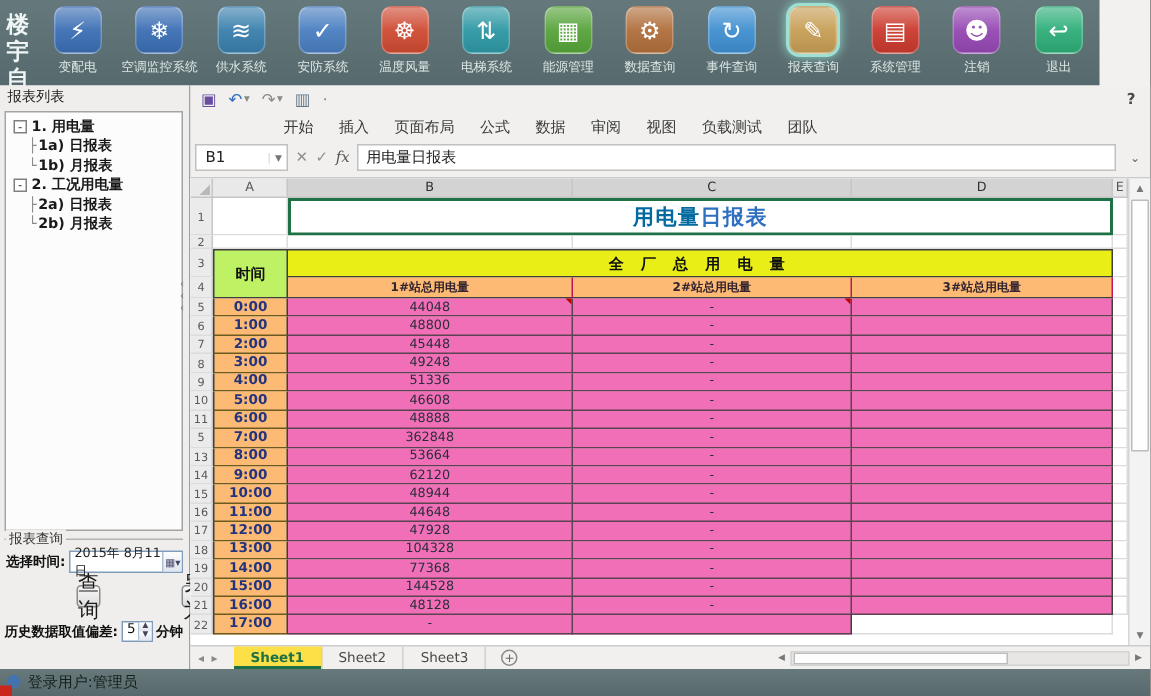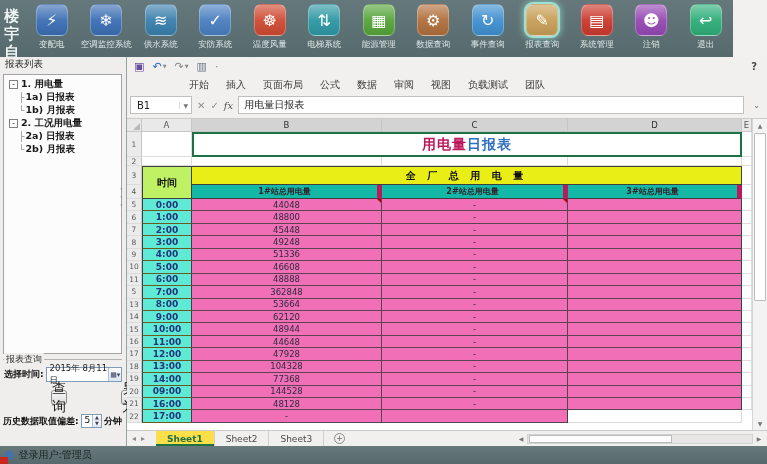--- a/index.html
+++ b/index.html
@@ -83,30 +83,30 @@
   .ch.sel { background:#d3d3d3; color:#2f2f2f; }
   .corner { position:relative; background:#e9e9e9; border-right:1px solid #c6c6c6; border-bottom:1px solid #c6c6c6; cursor:pointer; }
   .corner::after { content:""; position:absolute; right:1px; bottom:1px;
     border-left:7px solid transparent; border-bottom:7px solid #b9b9b9; }
   .gut { background:#ebebeb; border-right:1px solid #c6c6c6; border-bottom:1px solid #dcdcdc;
     color:#5a5a5a; font-size:7.5px; display:flex; align-items:center; justify-content:center; cursor:pointer; }
   .wc { background:#fff; border-right:1px solid #dcdcdc; border-bottom:1px solid #dcdcdc; cursor:cell; }
   .titlecell { grid-column:3 / span 3; background:#fff; border:2px solid #1e7145;
     display:flex; align-items:center; justify-content:center; font-size:14px; font-weight:bold;
     letter-spacing:1px; cursor:cell; }
-  .titlecell .t-black { color:#be185d; }
+  .titlecell .t-black { color:#0369a1; }
   .titlecell .t-blue { color:#2e6fc0; }
   .timehdr { grid-row:span 2; background:#bef264; border:1px solid #3f3f3f;
     display:flex; align-items:center; justify-content:center; font-size:10px; font-weight:bold; color:#101010; cursor:cell; }
   .banner { grid-column:3 / span 3; background:#e9ee16; border:1px solid #3f3f3f; border-left:none;
     display:flex; align-items:center; justify-content:center; font-size:10px; font-weight:bold;
     letter-spacing:4px; color:#101010; cursor:cell; }
-  .pinkh { background:#14b8a6; border-right:5px solid #be185d; border-bottom:1px solid #3f3f3f;
+  .pinkh { background:#fdba74; border-right:1px solid #be185d; border-bottom:1px solid #3f3f3f;
     display:flex; align-items:center; justify-content:center; font-size:8px; font-weight:bold; color:#33232e; cursor:cell; }
-  .timec { background:#5eead4; border-left:1px solid #3f3f3f; border-right:1px solid #3f3f3f; border-bottom:1px solid #6b5a20;
+  .timec { background:#fdba74; border-left:1px solid #3f3f3f; border-right:1px solid #3f3f3f; border-bottom:1px solid #6b5a20;
     display:flex; align-items:center; justify-content:center; font-size:9px; font-weight:bold; color:#22347d; cursor:cell; }
   .pinkc { background:#f06fb7; border-right:1px solid #5c4352; border-bottom:1px solid #5c4352;
     display:flex; align-items:center; justify-content:center; font-size:8.5px; color:#2c2c3c; cursor:cell; position:relative; }
   .pinkc.cr { border-right:1px solid #3f3f3f; }
   .cm::after { content:""; position:absolute; top:0; right:0;
     border-left:4px solid transparent; border-top:4px solid #c00000; }
   .ec { background:#fff; border-right:1px solid #dcdcdc; border-bottom:1px solid #dcdcdc; cursor:cell; }
   
   .vscroll { position:absolute; right:0; top:0; width:15px; height:100%; background:#f3f3f3; border-left:1px solid #d6d6d6; }
   .vs-up,.vs-down { position:absolute; left:0; width:14px; height:13px; display:flex; align-items:center; justify-content:center;
@@ -409,21 +409,21 @@
           <div class="pinkc">-</div>
           <div class="pinkc cr"></div>
           <div class="ec"></div>
           <div class="gut">19</div>
           <div class="timec">14:00</div>
           <div class="pinkc">77368</div>
           <div class="pinkc">-</div>
           <div class="pinkc cr"></div>
           <div class="ec"></div>
           <div class="gut">20</div>
-          <div class="timec">09:00</div>
+          <div class="timec">15:00</div>
           <div class="pinkc">144528</div>
           <div class="pinkc">-</div>
           <div class="pinkc cr"></div>
           <div class="ec"></div>
           <div class="gut">21</div>
           <div class="timec">16:00</div>
           <div class="pinkc">48128</div>
           <div class="pinkc">-</div>
           <div class="pinkc cr"></div>
           <div class="ec"></div>

